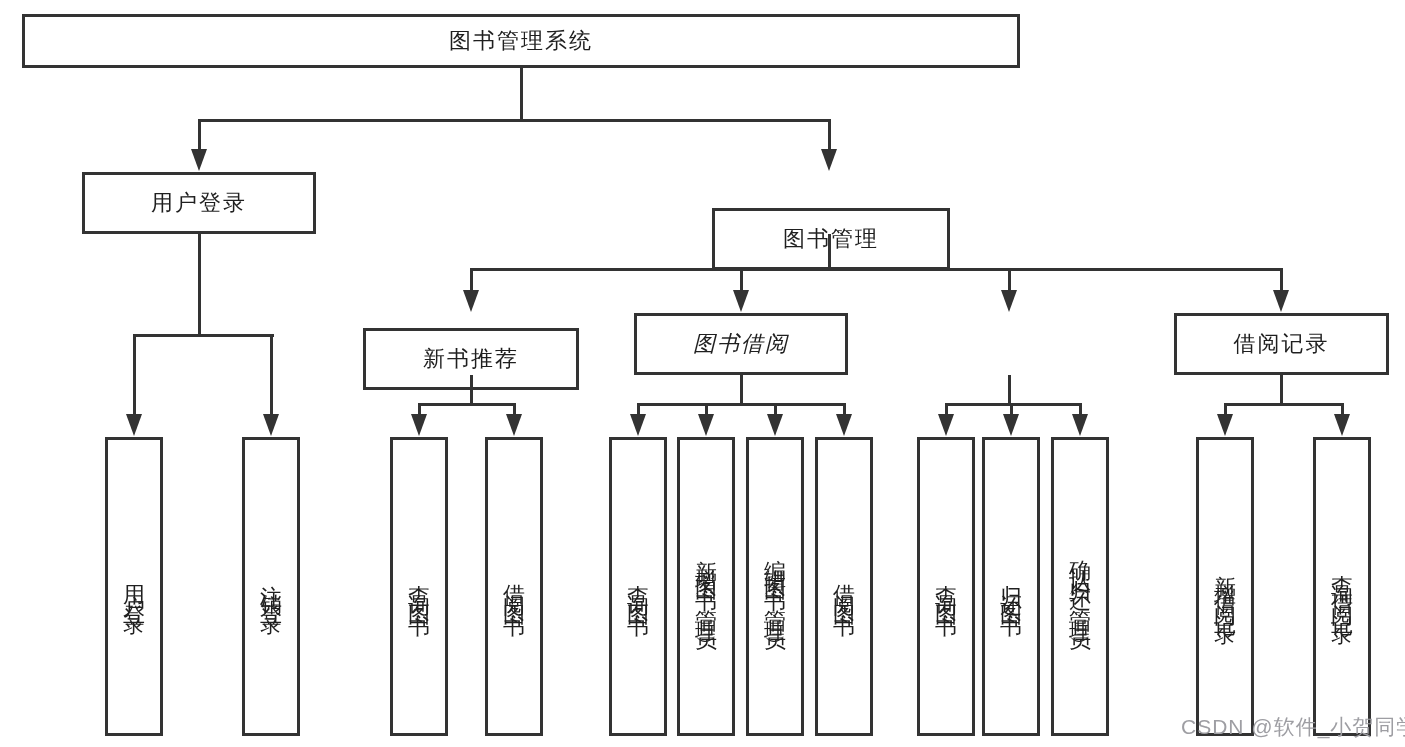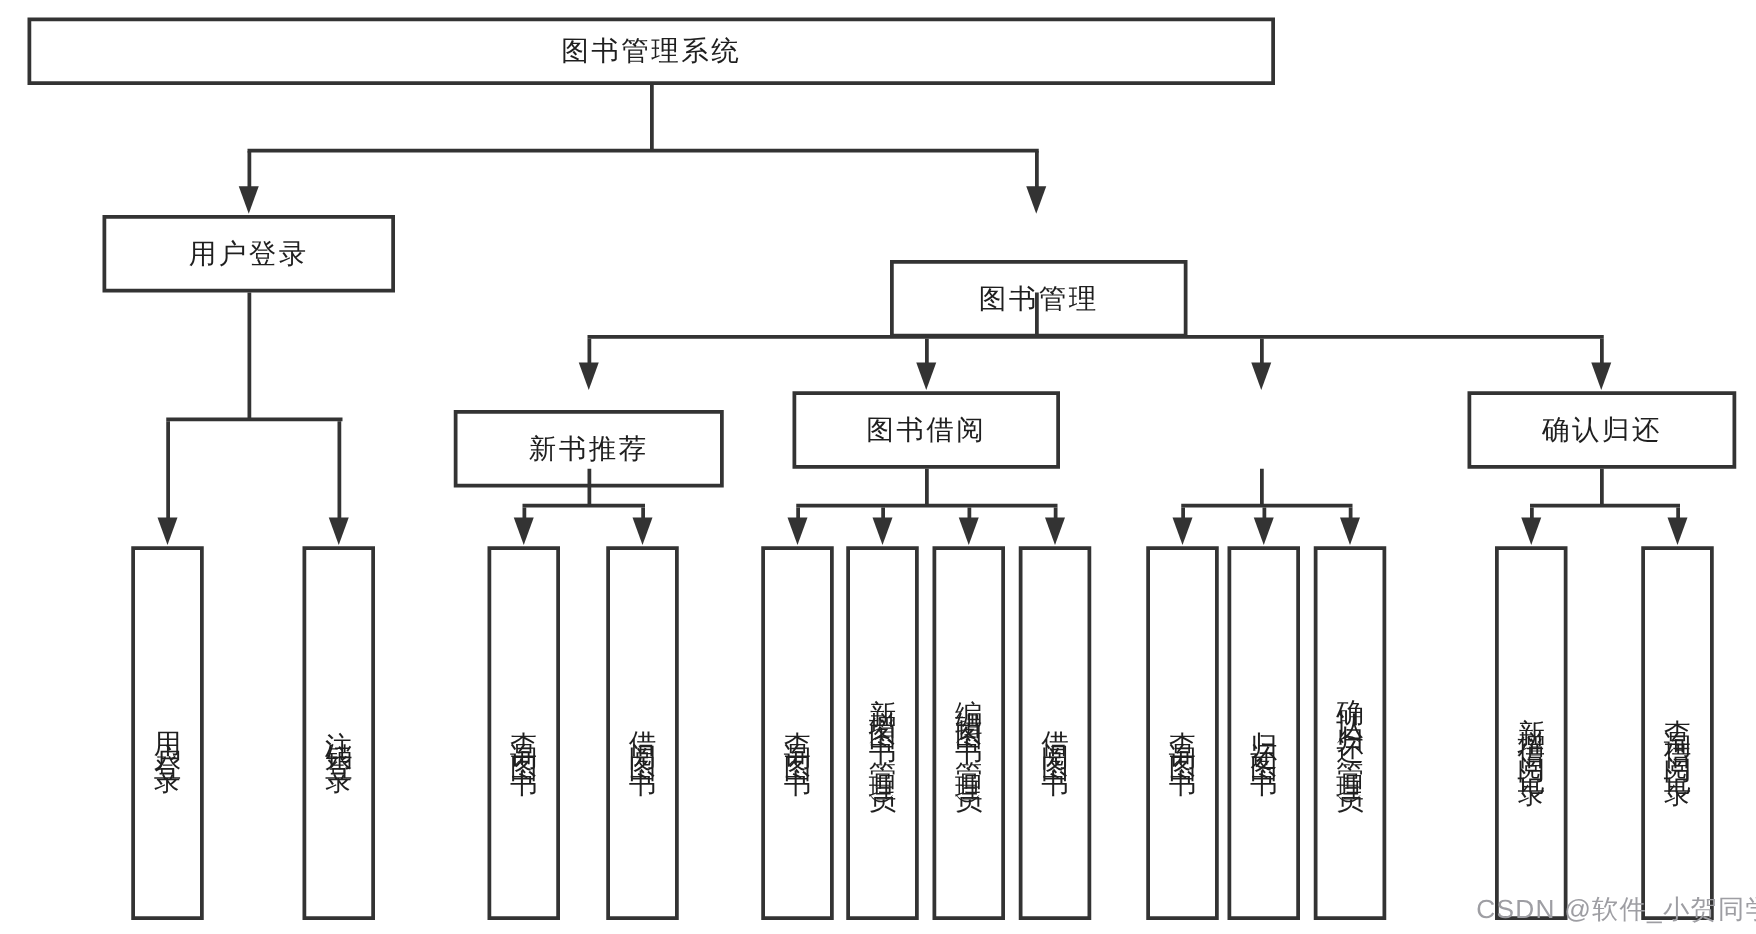--- a/index.html
+++ b/index.html
@@ -80,22 +80,22 @@
   <div class="lv" style="left:470px;  top:271px; height:20px;"></div>
   <div class="lv" style="left:740px;  top:271px; height:20px;"></div>
   <div class="lv" style="left:1008px; top:271px; height:20px;"></div>
   <div class="lv" style="left:1280px; top:271px; height:20px;"></div>
   <div class="ah" style="left:463px;  top:290px;"></div>
   <div class="ah" style="left:733px;  top:290px;"></div>
   <div class="ah" style="left:1001px; top:290px;"></div>
   <div class="ah" style="left:1273px; top:290px;"></div>
 
   <div class="node h" style="left:363px;  top:328px; width:216px; height:62px;">新书推荐</div>
-  <div class="node h" style="left:634px;  top:313px; width:214px; height:62px;">图书借阅</div>
-  <div class="node h" style="left:1174px; top:313px; width:215px; height:62px;">确认归还</div>
+  <div class="node h" style="left:634px;  top:313px; width:214px; height:62px;font-style:italic;">图书借阅</div>
+  <div class="node h" style="left:1174px; top:313px; width:215px; height:62px;">借阅记录</div>
 
   <div class="lv" style="left:470px; top:375px; height:29px;"></div>
   <div class="lh" style="left:418px; top:403px; width:98px;"></div>
   <div class="lv" style="left:418px; top:406px; height:9px;"></div>
   <div class="lv" style="left:513px; top:406px; height:9px;"></div>
   <div class="ah" style="left:411px; top:414px;"></div>
   <div class="ah" style="left:506px; top:414px;"></div>
 
   <div class="lv" style="left:740px; top:375px; height:29px;"></div>
   <div class="lh" style="left:637px; top:403px; width:209px;"></div>

